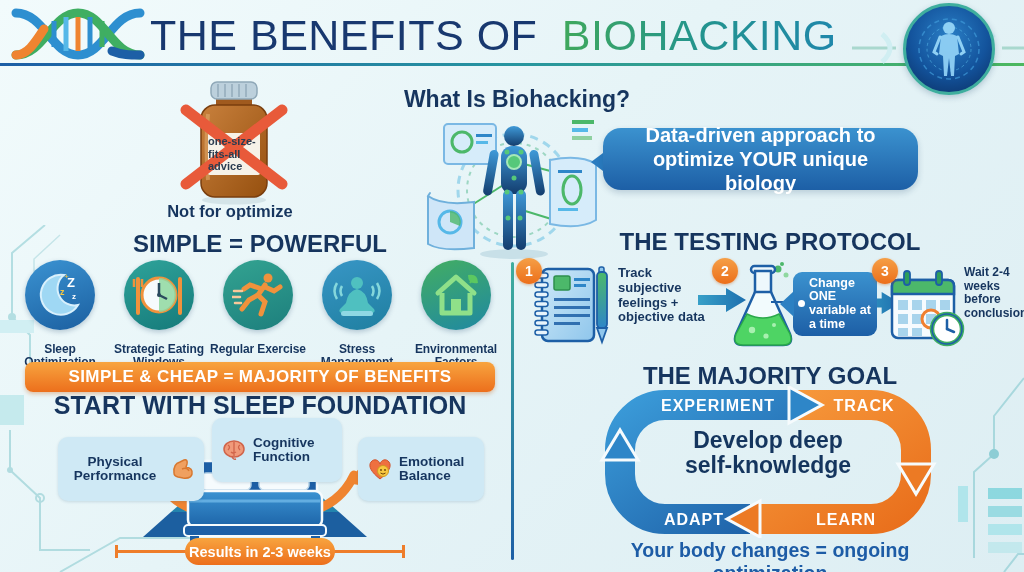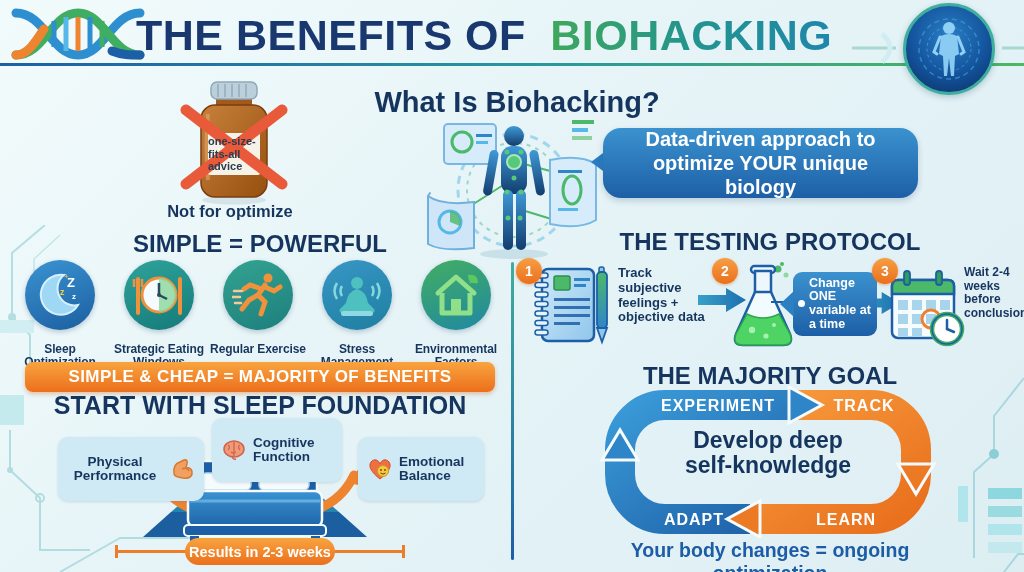--- a/index.html
+++ b/index.html
@@ -8,35 +8,35 @@
   #canvas {
     position:relative; width:1024px; height:572px; overflow:hidden;
     background:linear-gradient(135deg,#f2fbfc 0%, #e6f4f7 45%, #ddeef3 100%);
   }
   .abs { position:absolute; }
   .deco { pointer-events:none; opacity:.85; }
 
   
   .header-line { left:0; top:63px; width:1024px; height:3px;
     background:linear-gradient(90deg,#1d5fa6,#2795a0,#4cb85f); }
-  .title { left:136px; top:11px; font-size:43px; font-weight:700; letter-spacing:.5px;
+  .title { left:150px; top:11px; font-size:43px; font-weight:400; letter-spacing:.5px;
     white-space:nowrap; }
   .title .prefix { color:#18386f; }
   .title .hl { background:linear-gradient(90deg,#3fa85c,#23948e,#1f87ab);
     -webkit-background-clip:text; background-clip:text; color:transparent; }
   .badge { left:903px; top:3px; width:92px; height:92px; border-radius:50%;
     background:radial-gradient(circle at 50% 35%, #2a7fc6 0%, #13539c 55%, #0a2d60 100%);
     border:3px solid #3fae9e; box-shadow:0 2px 6px rgba(20,60,100,.25); z-index:5; }
 
   
   .h-navy { color:#16355e; font-weight:900; text-align:center; }
 
   
-  .whatis-heading { left:367px; top:86px; width:300px; font-size:29px; }
-  .bubble { left:603px; top:128px; width:315px; height:70px; border-radius:18px;
+  .whatis-heading { left:367px; top:86px; width:300px; font-size:23px; }
+  .bubble { left:603px; top:128px; width:315px; height:62px; border-radius:18px;
     background:linear-gradient(180deg,#3b92cf,#1d5fa6);
     display:flex; align-items:center; justify-content:center; text-align:center;
     color:#fff; font-weight:800; font-size:20px; line-height:1.2; padding:6px 14px;
     box-shadow:0 3px 6px rgba(20,60,100,.2); }
   .bubble-tail { left:591px; top:150px; width:0; height:0;
     border-top:12px solid transparent; border-bottom:12px solid transparent;
     border-right:16px solid #2a7cc0; }
 
   
   .bottle-label-text { left:208px; top:135px; width:56px; font-size:11px; font-weight:800;

